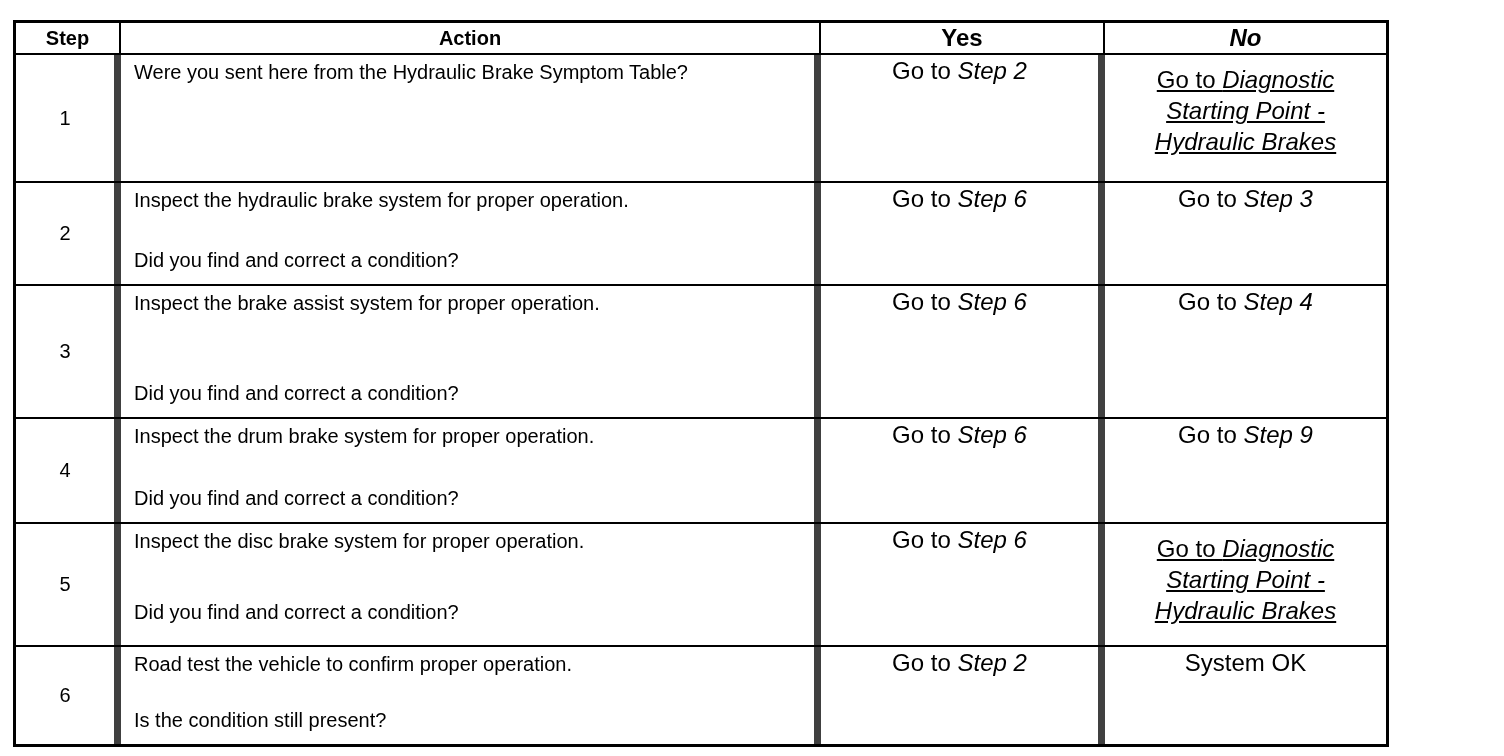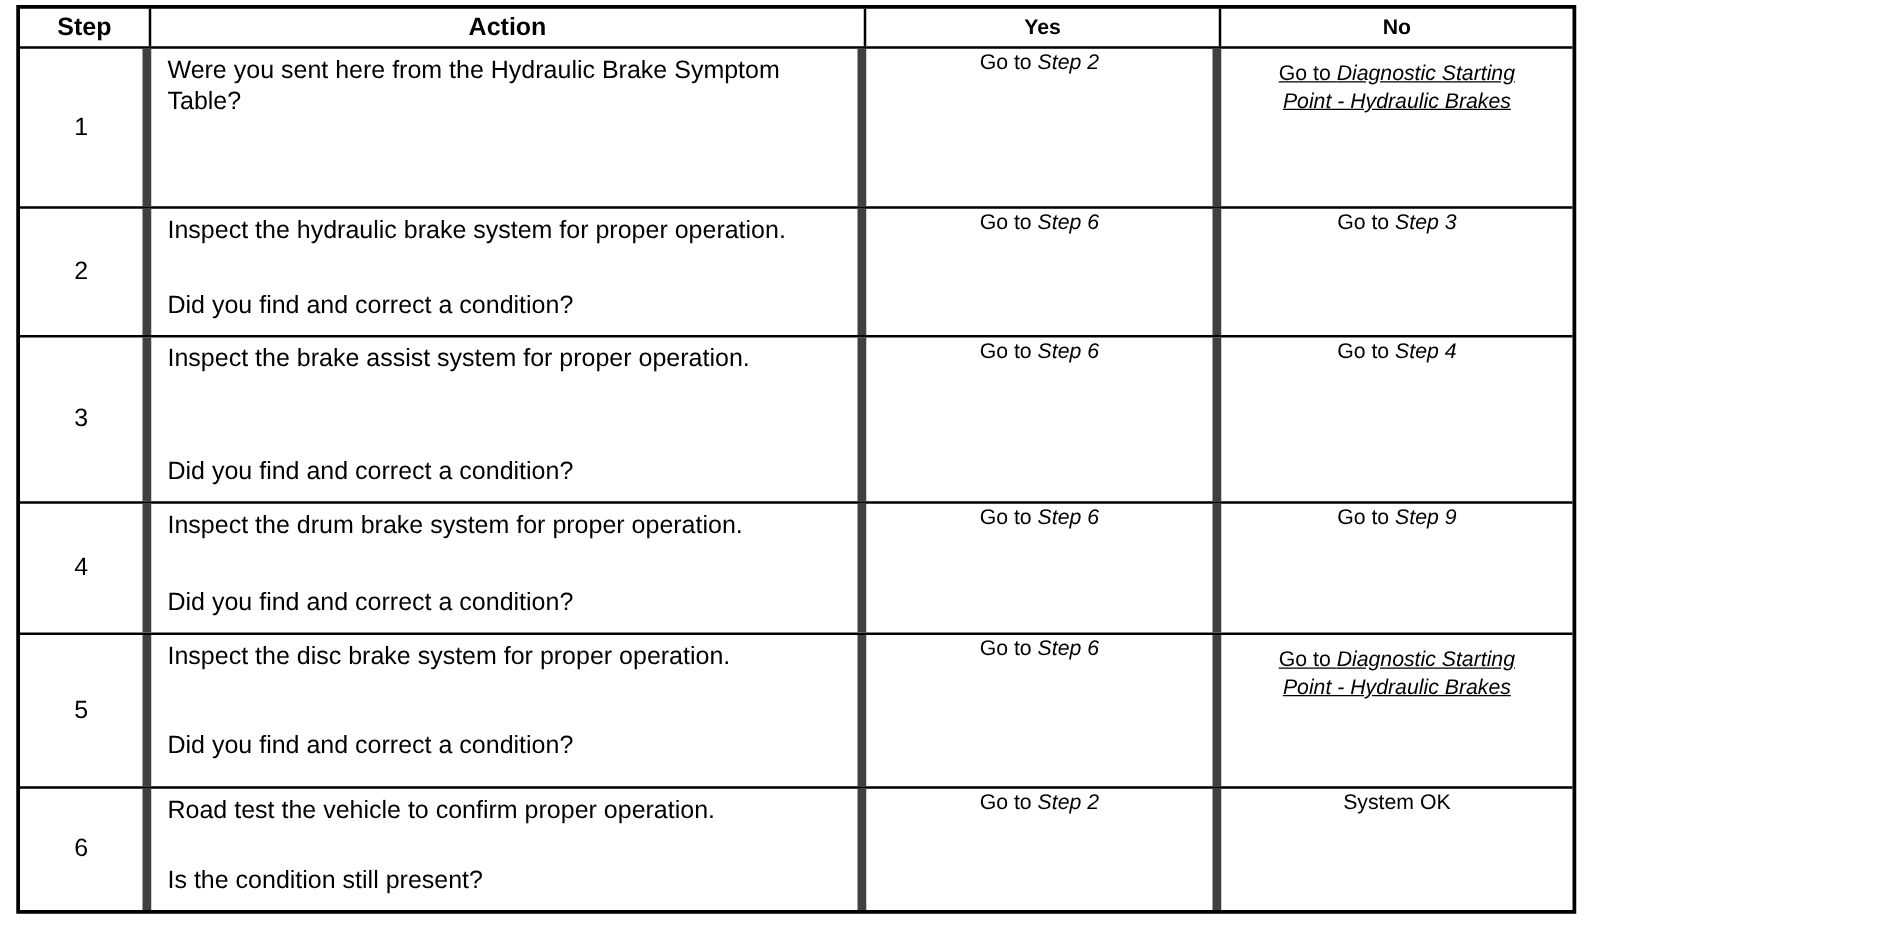--- a/index.html
+++ b/index.html
@@ -6,22 +6,22 @@
   html,body {
     margin: 0; padding: 0;
     width: 1504px; height: 756px;
     background: #ffffff;
     color: #000000;
     font-family: "Liberation Sans", sans-serif;
     overflow: hidden;
   }
   .diagnostic-table {
     position: absolute;
-    left: 13px; top: 4px;
-    width: 1248px;
+    left: 13px; top: 20px;
+    width: 1376px;
     border: 3px solid #000;
     background: #fff;
   }
   .tr { display: flex; border-bottom: 2px solid #000; }
   .tr:last-child { border-bottom: none; }
   .cell { border-right: 7px solid #404040; overflow: hidden; }
   .cell:last-child { border-right: none; }
 
   .c-step {
     flex: 0 0 105px;
@@ -33,21 +33,21 @@
     display: flex; flex-direction: column; justify-content: space-between;
     padding: 5px 16px 11px 13px;
     font-size: 20px;
     text-align: left;
     line-height: 1.25;
   }
   .c-yes { flex: 0 0 284px; }
   .c-no  { flex: 0 0 281px; }
   .c-yes, .c-no {
     display: flex; flex-direction: column; align-items: center;
-    font-size: 17px; text-align: center; line-height: 1.3;
+    font-size: 24px; text-align: center; line-height: 1.3;
   }
   .vbottom { justify-content: flex-start; padding-bottom: 9px; }
   .vtop    { justify-content: flex-start; padding-top: 9px; }
 
   .head { height: 32px; font-weight: bold; font-size: 20px; }
   .head .cell {
     display: flex; align-items: center; justify-content: center;
     border-right: 2px solid #000;
   }
   .head .cell:last-child { border-right: none; }
@@ -70,21 +70,21 @@
   <div class="tr head">
     <div class="cell c-step">
       <span>Step</span>
     </div>
     <div class="cell c-action" style="align-items:center; justify-content:center; padding:4px;">
       <span>Action</span>
     </div>
     <div class="cell c-yes" style="justify-content:center;">
       <span>Yes</span>
     </div>
-    <div class="cell c-no" style="justify-content:center;">
+    <div class="cell c-no" style="justify-content:center;font-style:italic;">
       <span>No</span>
     </div>
   </div>
 
   <div class="tr h-r1">
     <div class="cell c-step">
       <span>1</span>
     </div>
     <div class="cell c-action">
       <span>Were you sent here from the Hydraulic Brake Symptom Table?</span>

